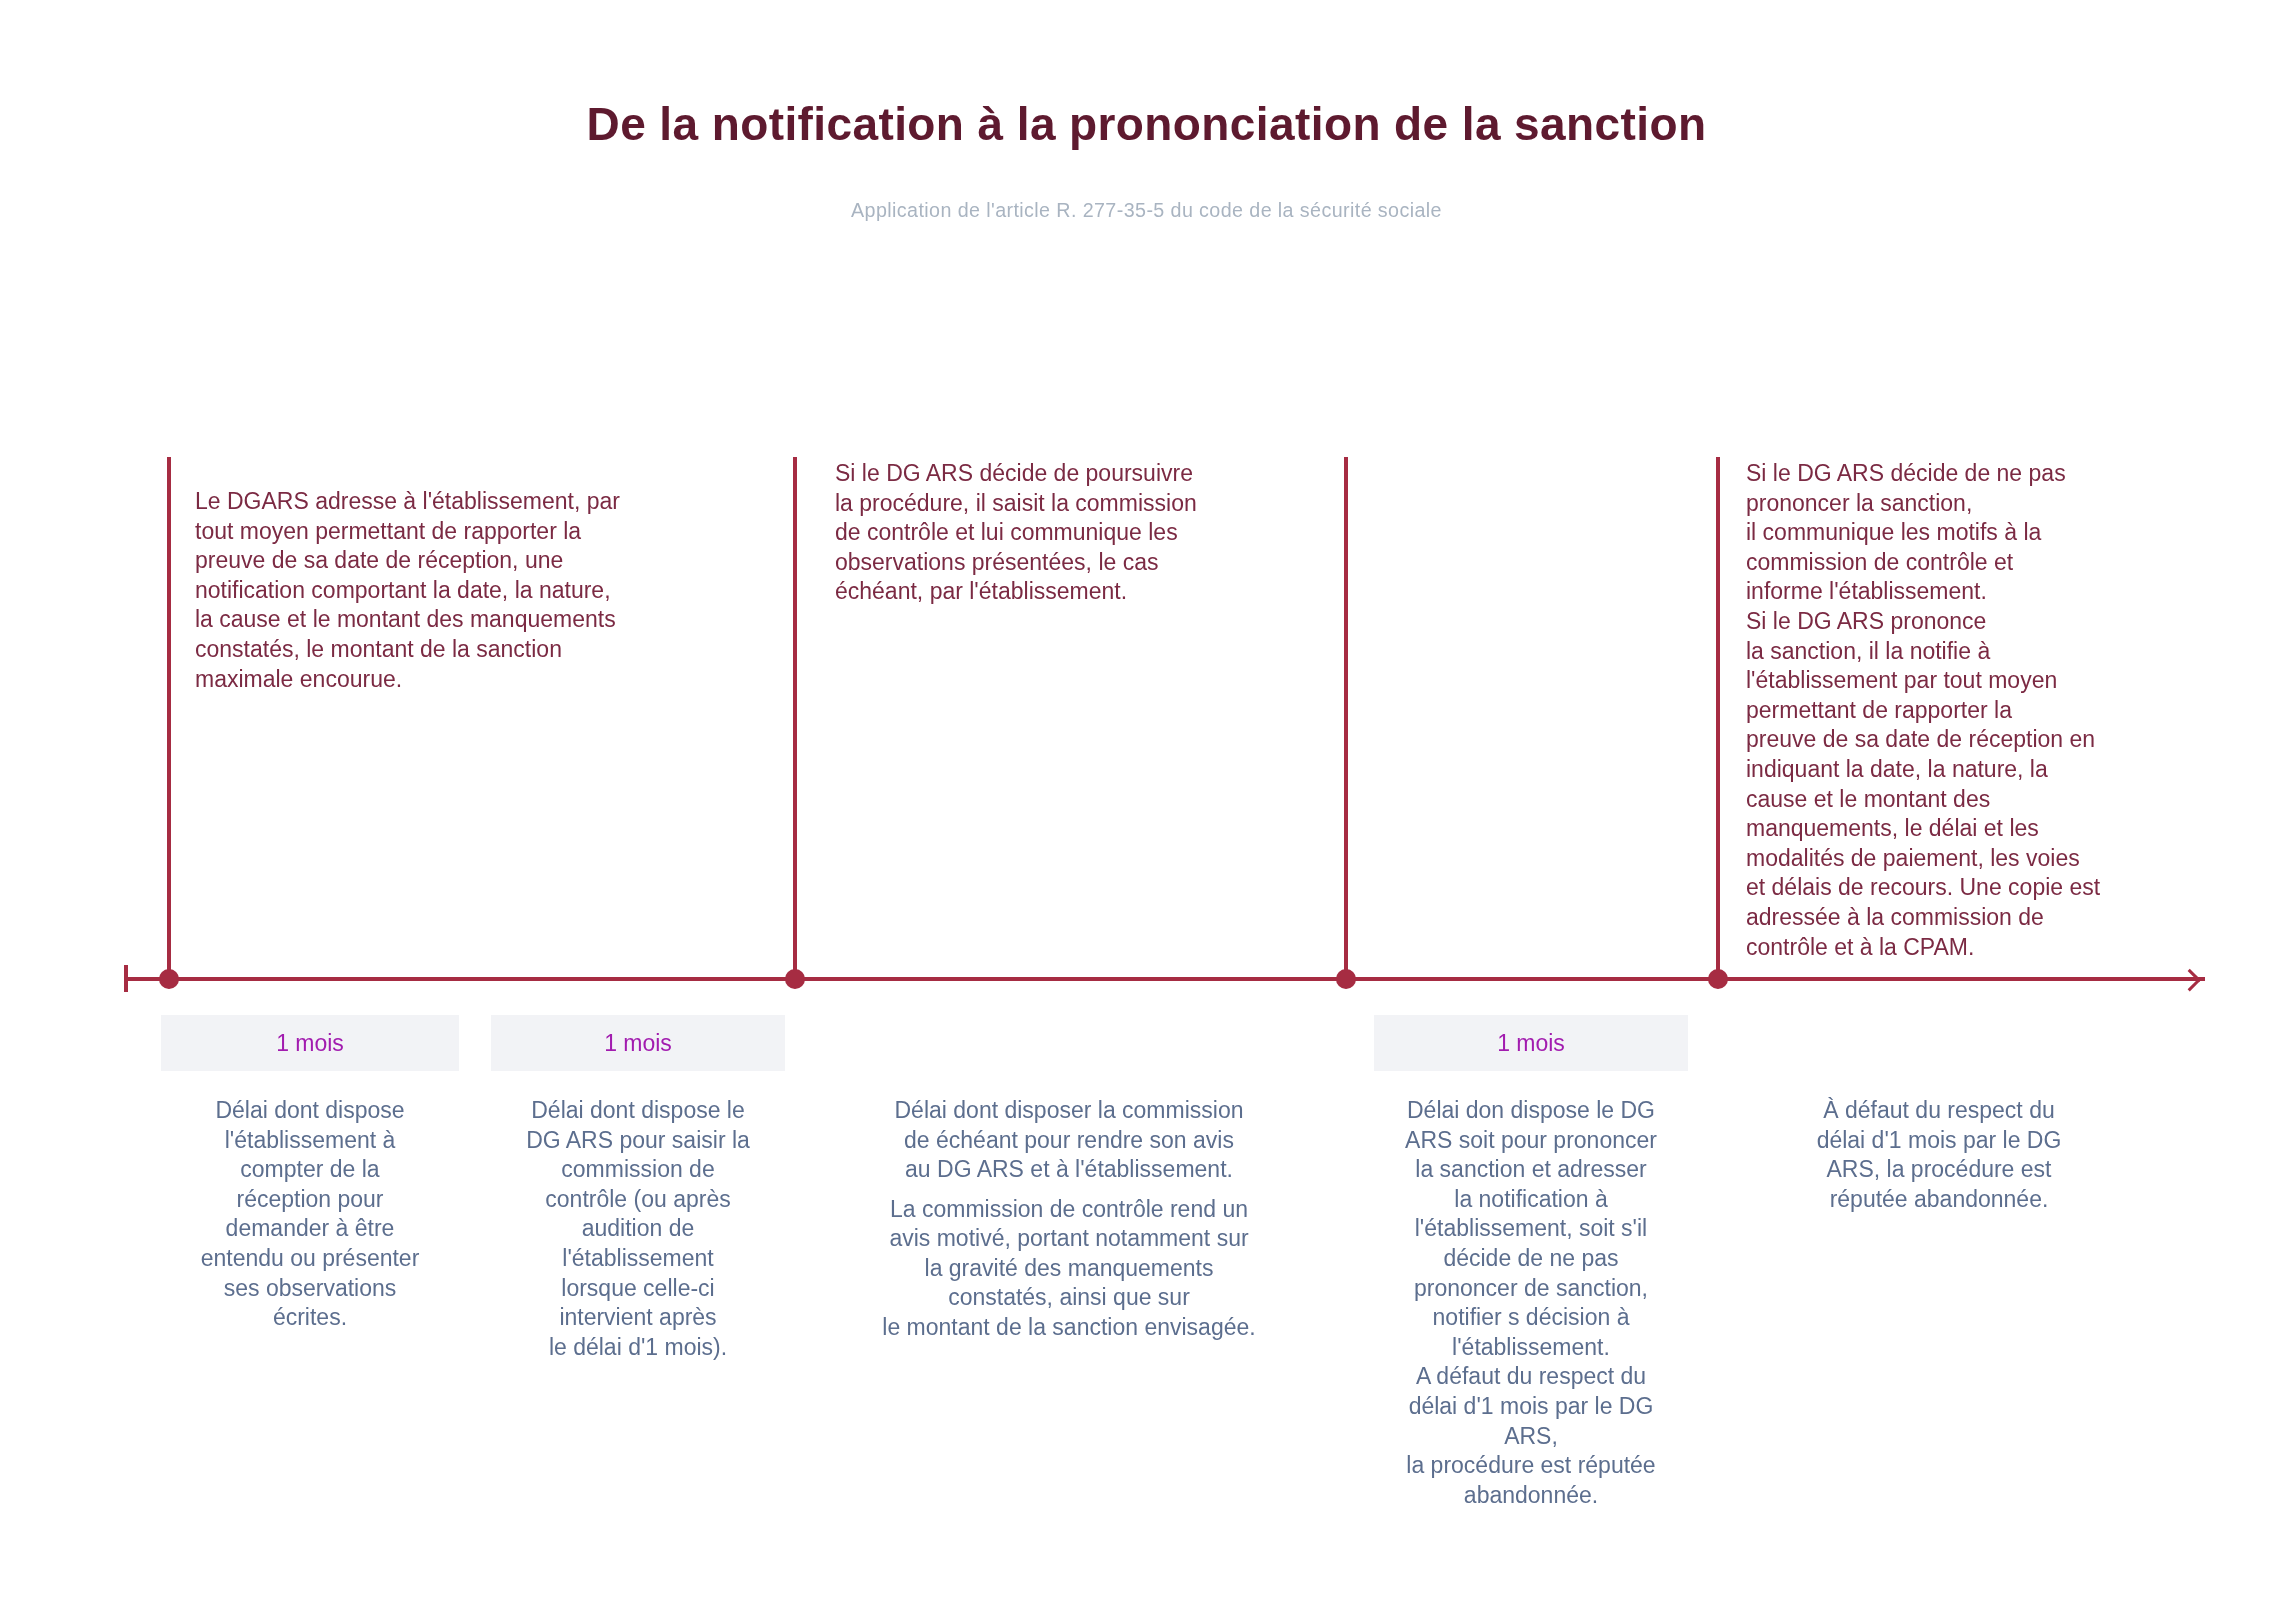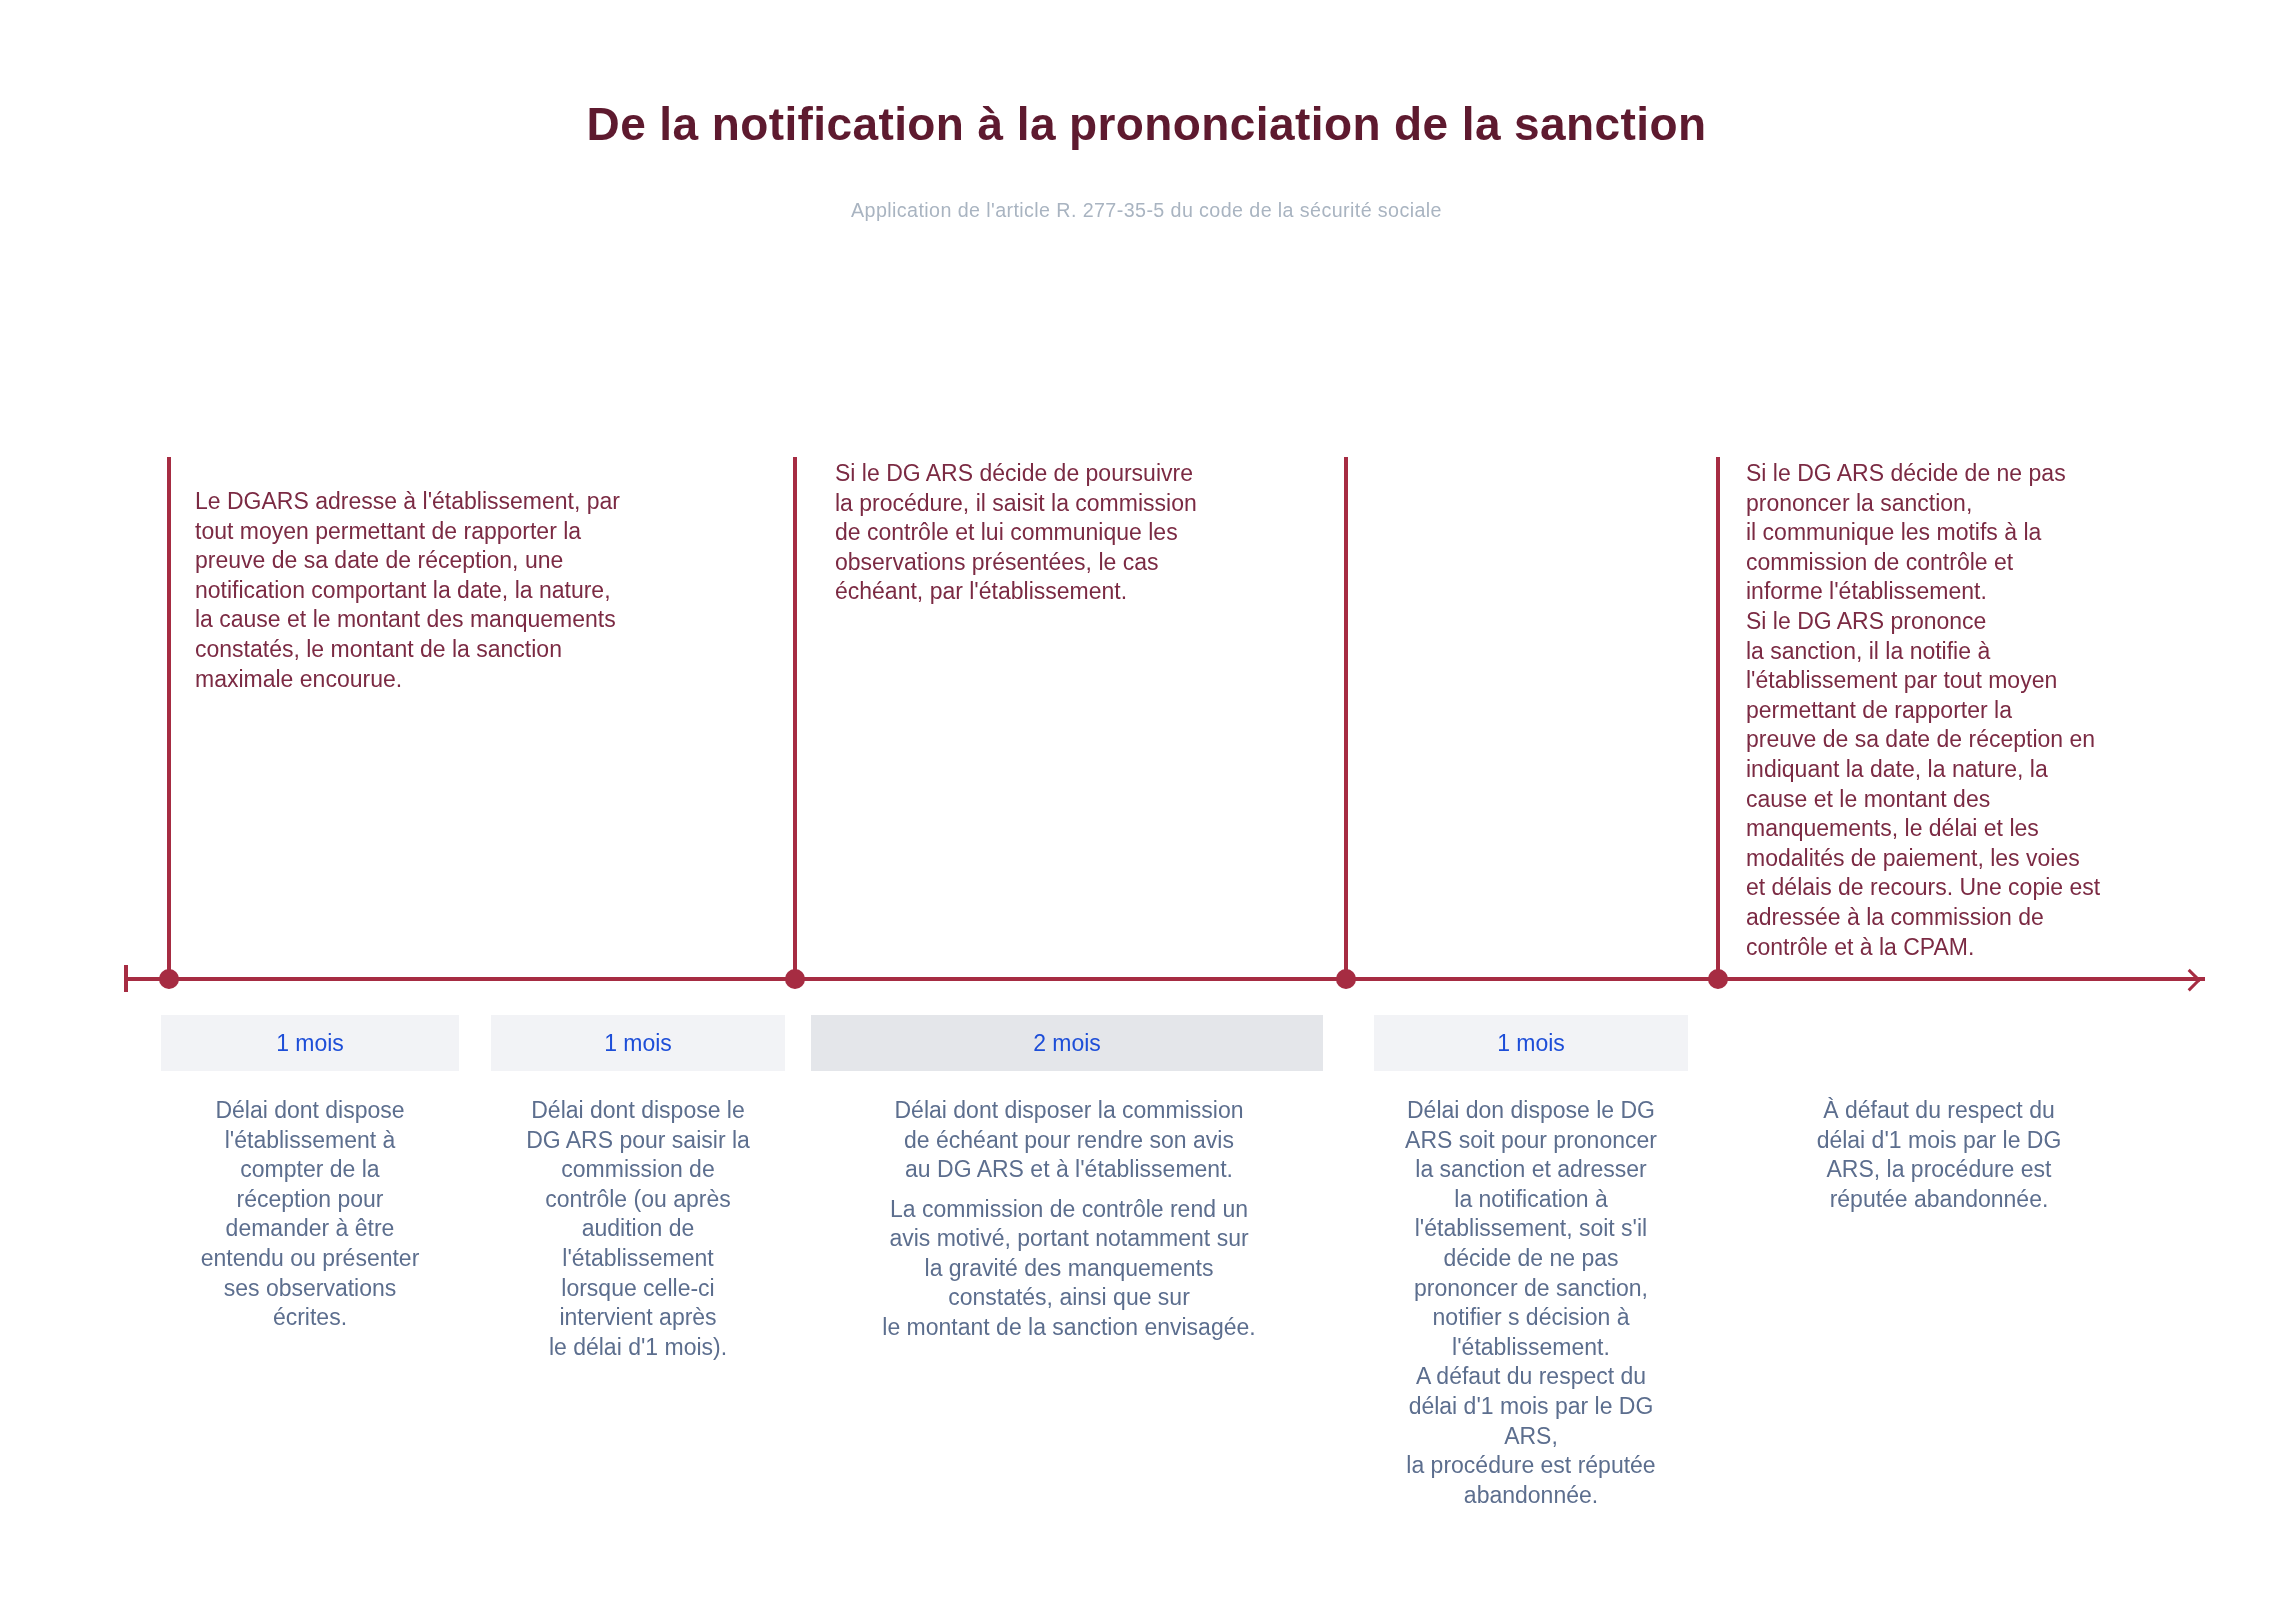--- a/index.html
+++ b/index.html
@@ -66,21 +66,21 @@
     background:#a62c42;
   }
   .dot-1{left:159px;}
   .dot-2{left:785px;}
   .dot-3{left:1336px;}
   .dot-4{left:1708px;}
   
   .badge{
     position:absolute;top:1015px;height:56px;
     display:flex;align-items:center;justify-content:center;
-    font-size:23px;color:#1d4ed8;
+    font-size:23px;color:#a21caf;
     background:#f2f3f6;
   }
   .badge-1{left:161px;width:298px;}
   .badge-2{left:491px;width:294px;}
   .badge-3{left:811px;width:512px;background:#e4e6ea;}
   .badge-4{left:1374px;width:314px;}
   
   .detail{
     position:absolute;top:1096px;
     font-size:23px;line-height:29.6px;
@@ -144,21 +144,20 @@
   <div class="axis-tick"></div>
   <div class="axis-arrow"></div>
 
   <div class="dot dot-1"></div>
   <div class="dot dot-2"></div>
   <div class="dot dot-3"></div>
   <div class="dot dot-4"></div>
 
   <div class="badge badge-1">1 mois</div>
   <div class="badge badge-2">1 mois</div>
-  <div class="badge badge-3">2 mois</div>
   <div class="badge badge-4">1 mois</div>
 
   <div class="detail detail-1">
     <p>Délai dont dispose
 l'établissement à
 compter de la
 réception pour
 demander à être
 entendu ou présenter
 ses observations

